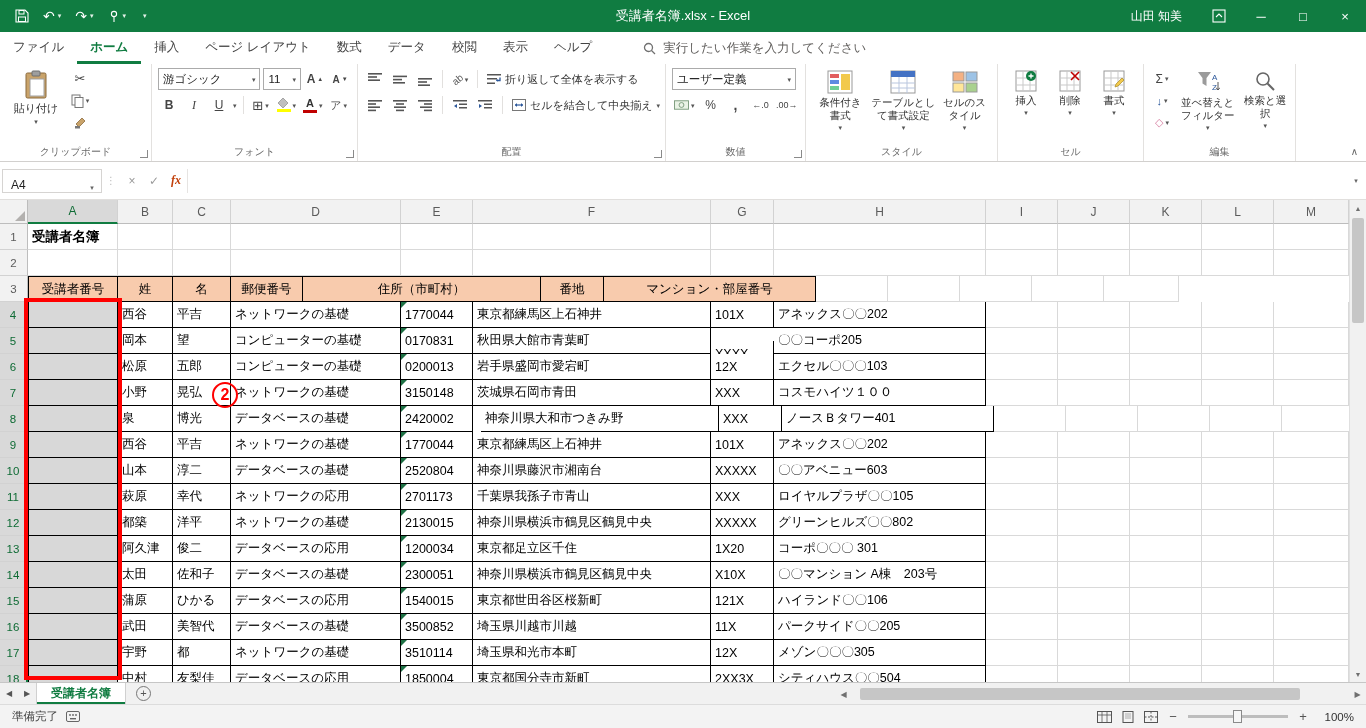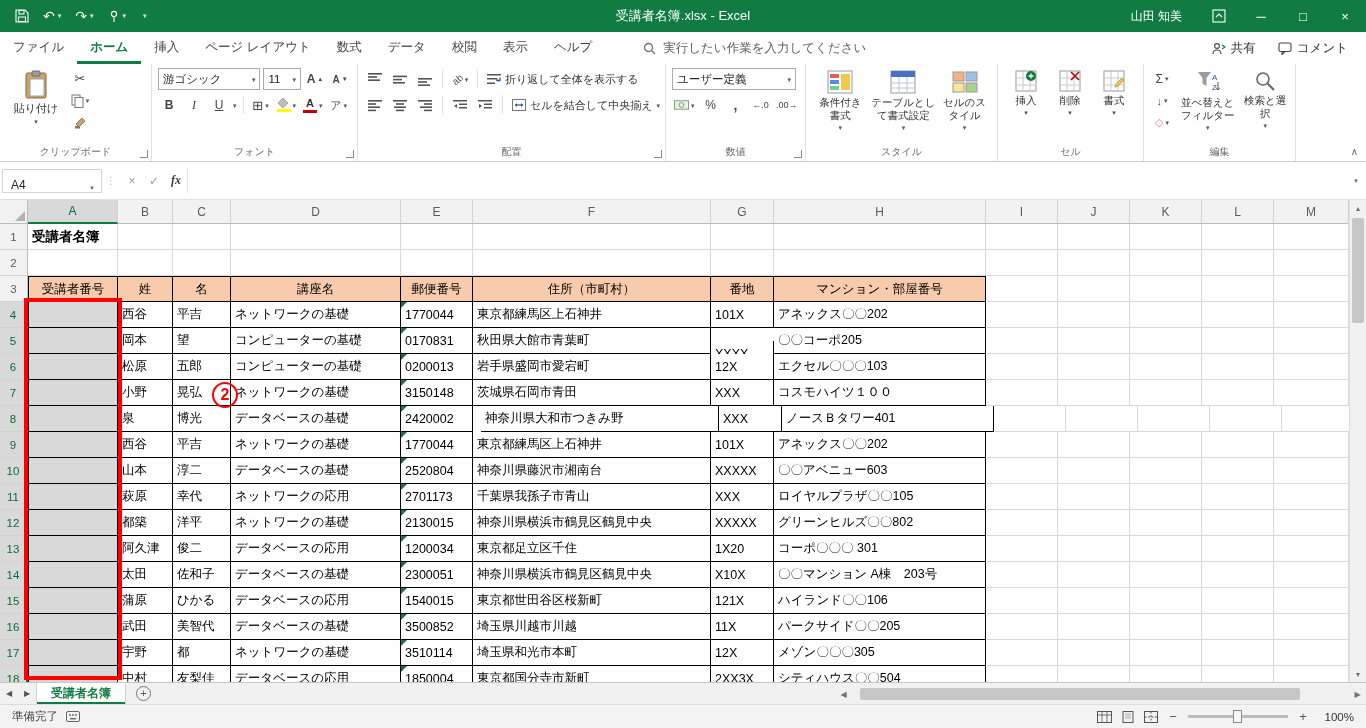--- a/index.html
+++ b/index.html
@@ -43,21 +43,21 @@
 .strip{width:14px;height:3px;margin-top:1px;}
 .Aletter{font-size:11px;font-weight:bold;color:#333;}
 #collapse-ribbon{position:absolute;right:8px;bottom:4px;font-size:10px;color:#666;}
 
 
 #formulabar{position:absolute;top:162px;left:0;width:100%;height:38px;background:#fff;display:flex;align-items:center;padding:0 2px;border-bottom:1px solid #E1DFDD;}
 #namebox{width:100px;height:24px;border:1px solid #D6D4D2;display:flex;align-items:flex-end;padding-left:8px;font-size:12px;color:#222;}
 #namebox .nb-caret{margin-left:auto;width:18px;text-align:center;color:#666;font-size:7px;}
 .fb-dots{color:#BDBDBD;font-size:10px;padding:0 4px;letter-spacing:1px;}
 .fbbtn{width:22px;height:24px;display:flex;align-items:center;justify-content:center;color:#9A9A9A;font-size:12px;}
-.fbbtn.fx{color:#404040;font-style:italic;font-family:"Liberation Serif","DejaVu Serif",serif;font-weight:bold;}
+.fbbtn.fx{color:#c2410c;font-style:italic;font-family:"Liberation Serif","DejaVu Serif",serif;font-weight:bold;}
 #fb-input{flex:1;height:24px;border-left:1px solid #E6E4E2;}
 #fb-expand{width:16px;color:#666;font-size:7px;text-align:center;}
 
 
 #grid{position:absolute;top:200px;left:0;width:100%;height:482px;overflow:hidden;background:#fff;}
 .ghead{display:flex;height:24px;}
 #corner{width:28px;height:24px;background:#F2F2F2;border-right:1px solid #BDBDBD;border-bottom:1px solid #BDBDBD;position:relative;}
 #corner-tri{position:absolute;right:2px;bottom:2px;width:0;height:0;border-bottom:10px solid #B3B1AF;border-left:10px solid transparent;}
 #colheads{display:flex;}
 .colh{height:24px;background:#F2F2F2;border-right:1px solid #D2D2D2;border-bottom:1px solid #BDBDBD;display:flex;align-items:center;justify-content:center;font-size:12px;color:#5B5B5B;flex:0 0 auto;}
@@ -163,37 +163,20 @@
       <div class="rtab">表示</div>
       <div class="rtab">ヘルプ</div>
     </div>
   <div id="tab-search">
     <svg width="13" height="13" viewBox="0 0 13 13">
         <circle cx="5.5" cy="5.5" r="4" fill="none" stroke="#707070" stroke-width="1.3"></circle>
         <path d="M8.5 8.5l3.5 3.5" stroke="#707070" stroke-width="1.3"></path>
       </svg>
     <span>実行したい作業を入力してください</span>
   </div>
-  <div id="tabrow-right">
-    <div class="tr-btn">
-      <svg width="14" height="13" viewBox="0 0 14 13">
-          <circle cx="5" cy="4" r="2.4" fill="none" stroke="#444" stroke-width="1.1"></circle>
-          <path d="M1 12c0-2.6 1.9-4 4-4s4 1.4 4 4" fill="none" stroke="#444" stroke-width="1.1"></path>
-          <path d="M10 3l3 2-3 2" fill="none" stroke="#107C41" stroke-width="1.1"></path>
-        </svg>
-      <span>共有</span>
-    </div>
-    <div class="tr-btn">
-      <svg width="14" height="13" viewBox="0 0 14 13">
-          <rect x="1" y="1" width="12" height="8.5" rx="1.5" fill="none" stroke="#444" stroke-width="1.1"></rect>
-          <path d="M4 9.5v3l3.2-3" fill="none" stroke="#444" stroke-width="1.1"></path>
-        </svg>
-      <span>コメント</span>
-    </div>
-  </div>
 </div>
 
 <div id="ribbon">
 
   <div class="rgroup" style="width:152px">
     <div style="display:flex;gap:6px;padding-left:4px;">
       <div class="vbtn" style="width:52px;font-size:11px;">
         <svg width="24" height="30" viewBox="0 0 24 30">
             <rect x="2" y="3" width="20" height="25" rx="1.5" fill="#C9A36A" stroke="#8B6B3D"></rect>
             <rect x="8" y="1" width="8" height="5" rx="1" fill="#9E9E9E" stroke="#6E6E6E"></rect>
@@ -576,21 +559,20 @@
         <div class="cell" style="width: 72px;"></div>
         <div class="cell" style="width: 72px;"></div>
         <div class="cell" style="width: 72px;"></div>
         <div class="cell" style="width: 75px;"></div>
       </div>
       <div class="grow">
         <div class="rowh">3</div>
         <div class="cell tbl tbl-top tbl-left th" style="width: 90px;">受講者番号</div>
         <div class="cell tbl tbl-top th" style="width: 55px;">姓</div>
         <div class="cell tbl tbl-top th" style="width: 58px;">名</div>
-        <div class="cell tbl tbl-top th" style="width: 170px;">講座名</div>
         <div class="cell tbl tbl-top th" style="width: 72px;">郵便番号</div>
         <div class="cell tbl tbl-top th" style="width: 238px;">住所（市町村）</div>
         <div class="cell tbl tbl-top th" style="width: 63px;">番地</div>
         <div class="cell tbl tbl-top th" style="width: 212px;">マンション・部屋番号</div>
         <div class="cell" style="width: 72px;"></div>
         <div class="cell" style="width: 72px;"></div>
         <div class="cell" style="width: 72px;"></div>
         <div class="cell" style="width: 72px;"></div>
         <div class="cell" style="width: 75px;"></div>
       </div>

